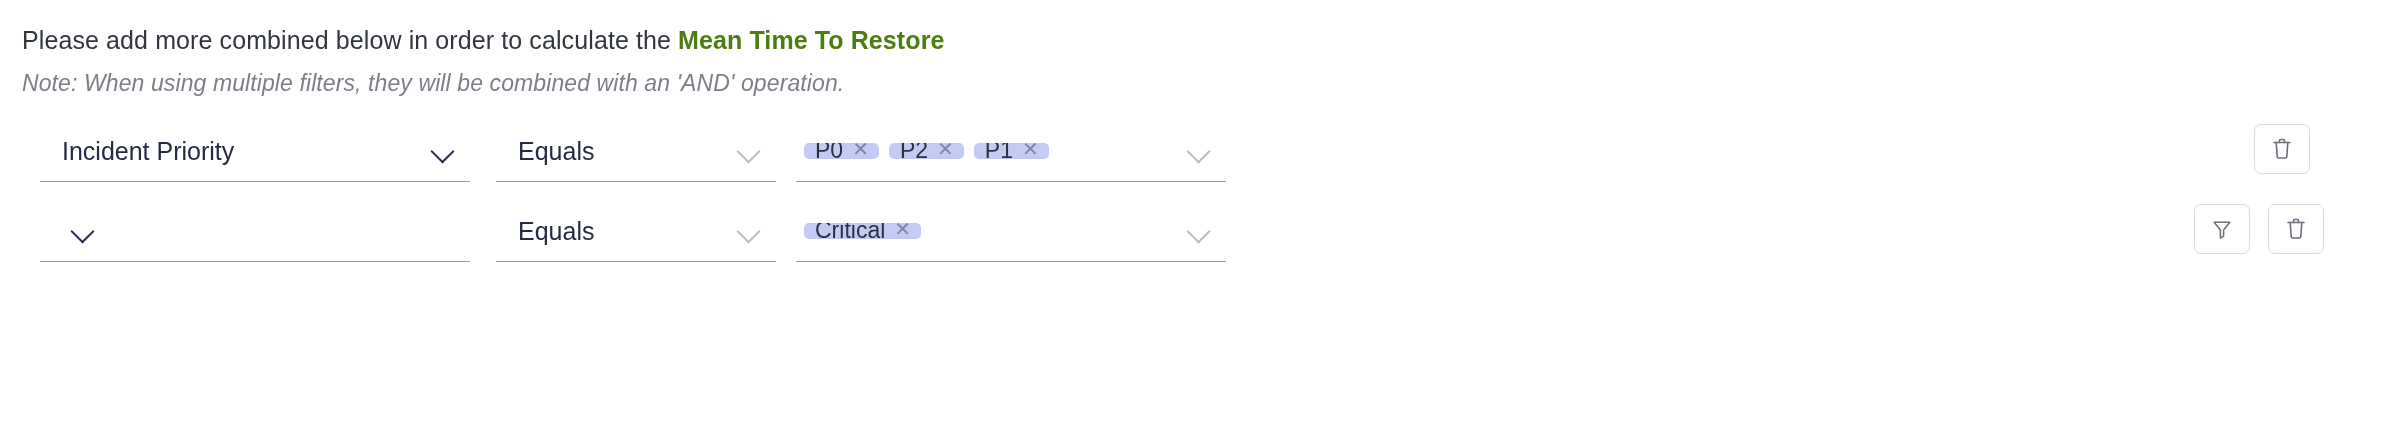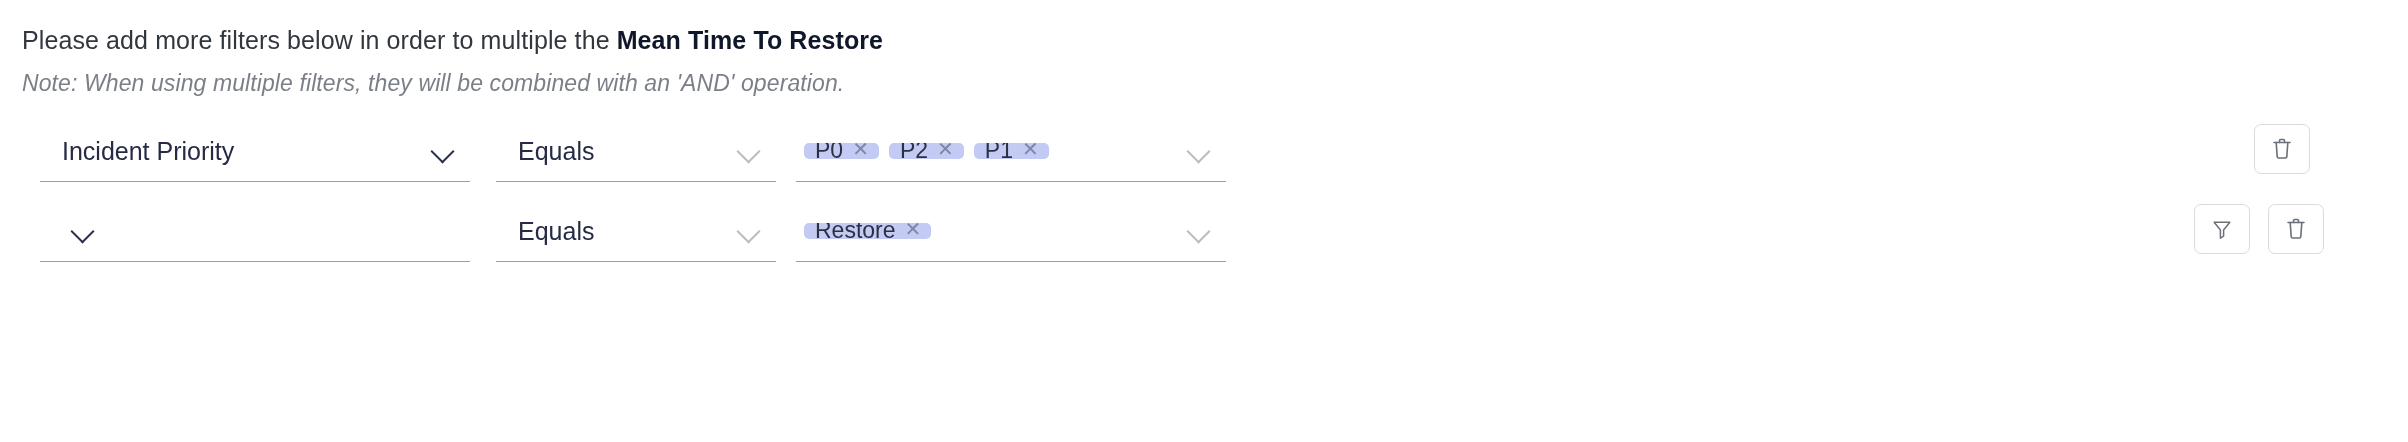--- a/index.html
+++ b/index.html
@@ -29,21 +29,21 @@
   .heading {
     margin: 0 0 0 22px;
     font-size: 25px;
     line-height: 32px;
     color: #32373f;
     letter-spacing: 0.1px;
     white-space: nowrap;
   }
   .heading .strong {
     font-weight: bold;
-    color: #0f172a;
+    color: #4d7c0f;
     text-align: right;
   }
   .note {
     margin: 12px 0 0 22px;
     font-size: 23px;
     line-height: 30px;
     color: #7b7f88;
     letter-spacing: 0.1px;
     white-space: nowrap;
     font-style: italic;
@@ -160,21 +160,21 @@
     justify-content: center;
   }
   .icon-btn svg { display: block; }
 </style>
 </head>
 <body>
 
 <div class="panel">
 
   <div class="heading">
-    <span>Please add more filters below in order to multiple the </span><span class="strong">Mean Time To Restore</span>
+    <span>Please add more combined below in order to calculate the </span><span class="strong">Mean Time To Restore</span>
   </div>
 
   <div class="note">Note: When using multiple filters, they will be combined with an 'AND' operation.</div>
 
   <div class="rows">
 
     <div class="filter-row">
 
       <div class="field field-field">
         <span class="field-text">Incident Priority</span>
@@ -222,21 +222,21 @@
       </div>
 
       <div class="field field-operator">
         <span class="field-text">Equals</span>
         <span class="chevron light"></span>
       </div>
 
       <div class="field field-values">
         <div class="chips">
           <span class="chip">
-            <span class="chip-label">Restore</span>
+            <span class="chip-label">Critical</span>
             <span class="chip-x">✕</span>
           </span>
         </div>
         <span class="chevron light"></span>
       </div>
 
       <div class="actions" style="left:2194px; top:4px;">
         <div class="icon-btn">
           <svg width="22" height="22" viewBox="0 0 22 22" aria-hidden="true">
             <path d="M3.2 4.2h15.6L12.6 12v6.2l-3.2 1.9V12L3.2 4.2z" stroke="#6b7079" stroke-width="1.5" fill="none" stroke-linejoin="round"></path>

